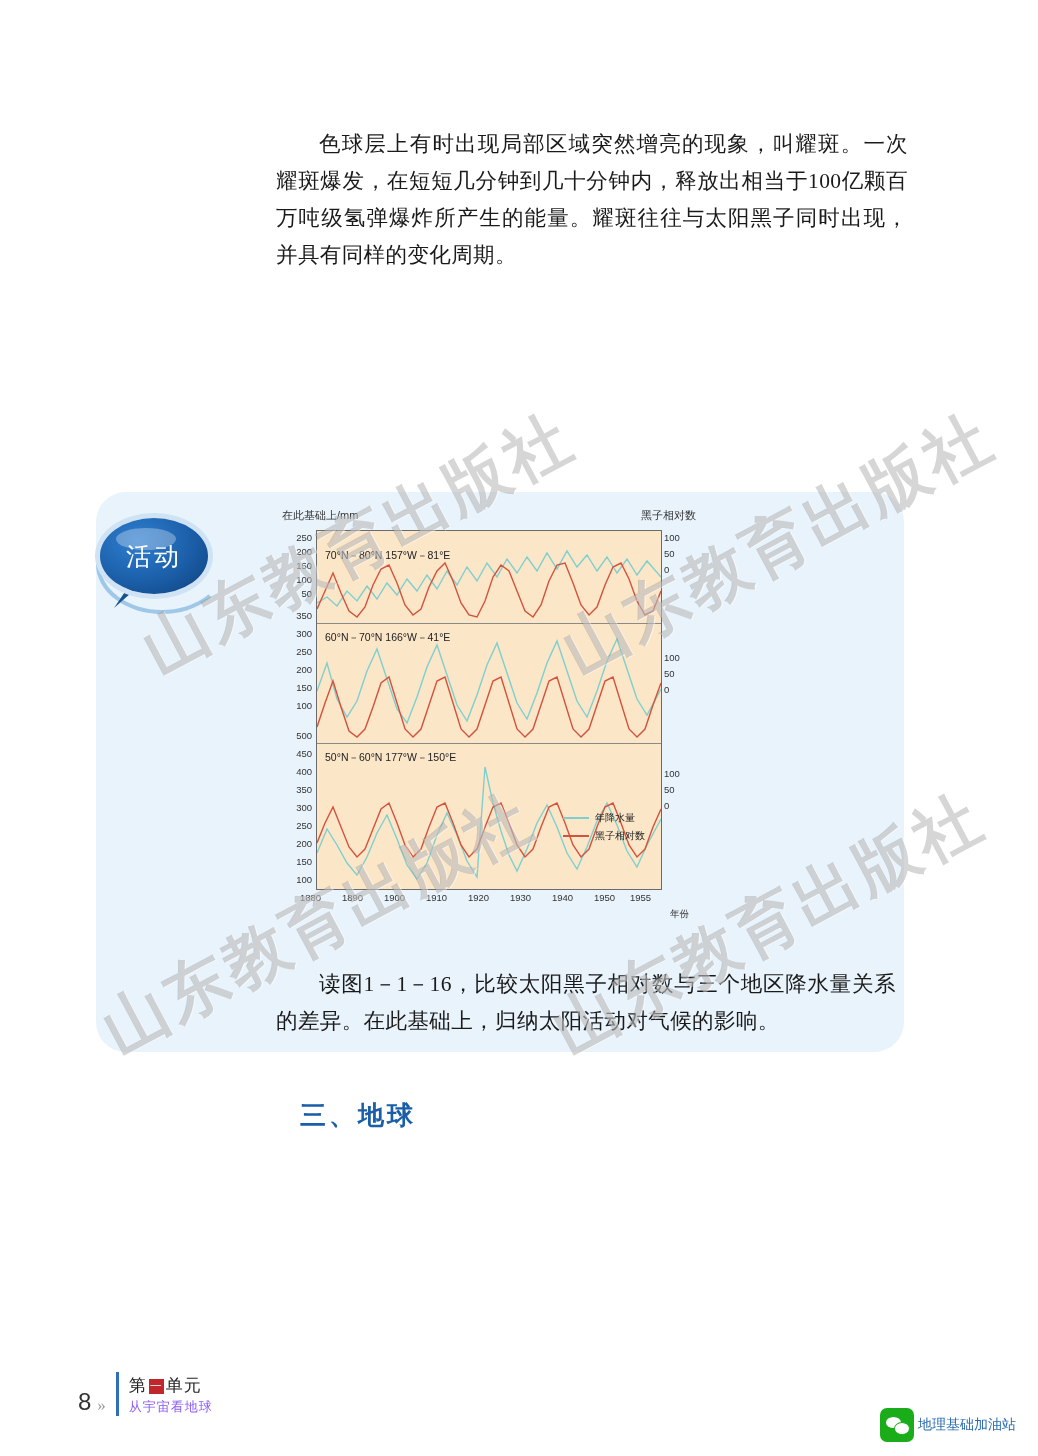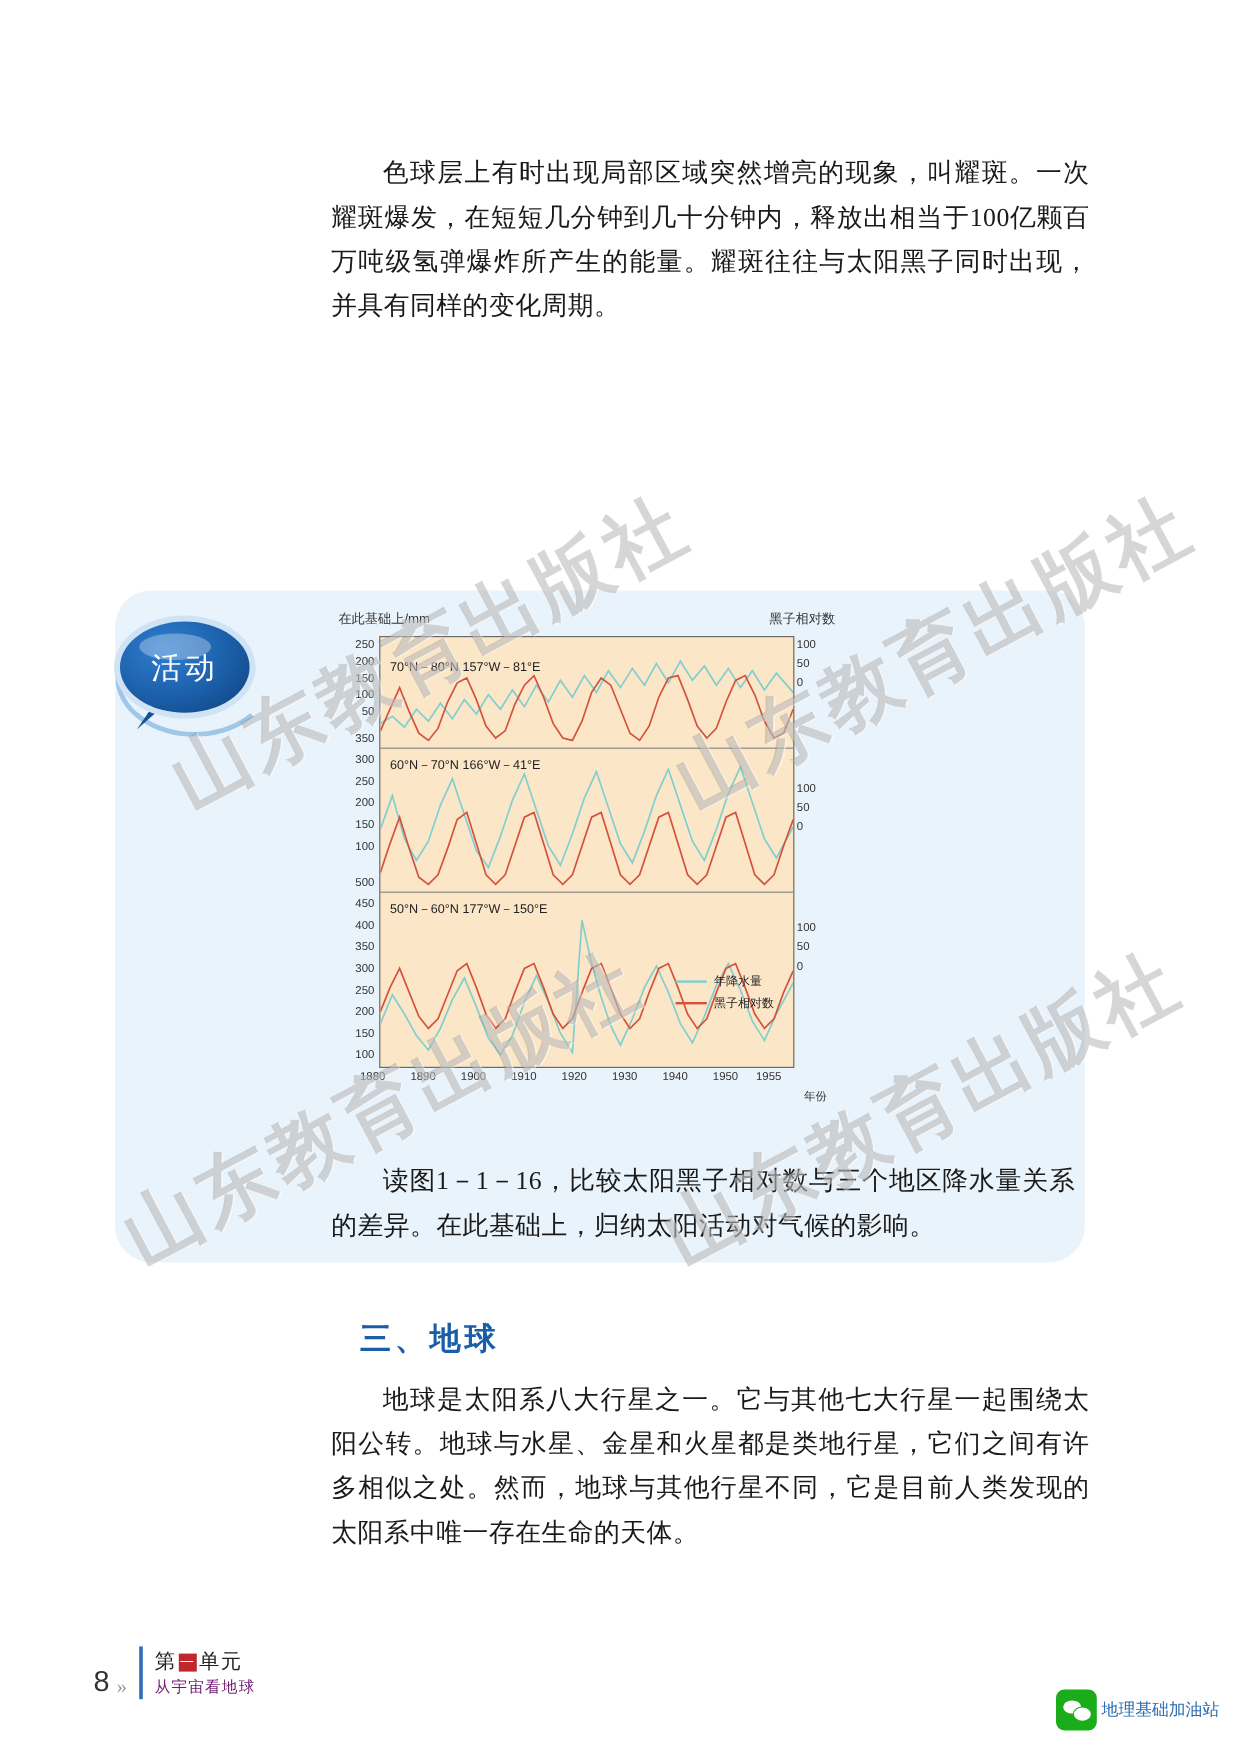--- a/index.html
+++ b/index.html
@@ -116,21 +116,21 @@
   }
 
   
   .footer{position:absolute;left:78px;top:1372px;display:flex;align-items:flex-end;gap:6px;}
   .page-num{font-size:24px;color:#333;font-family:"Liberation Sans","DejaVu Sans",sans-serif;}
   .chev{font-size:17px;color:#9a9a9a;}
   .footer-bar{width:3px;height:44px;background:#2f6fb5;margin:0 4px;}
   .footer-txt{line-height:1.25;}
   .footer-l1{font-size:17px;color:#222;font-family:"Liberation Sans","DejaVu Sans",sans-serif;letter-spacing:1px;}
   .footer-l1 .sq{display:inline-block;width:15px;height:15px;background:#c0272d;color:#fff;font-size:12px;line-height:15px;text-align:center;margin:0 2px;vertical-align:1px;}
-  .footer-l2{font-size:13px;color:#701a75;font-family:"Liberation Sans","DejaVu Sans",sans-serif;letter-spacing:1px;}
+  .footer-l2{font-size:13px;color:#8b5cf6;font-family:"Liberation Sans","DejaVu Sans",sans-serif;letter-spacing:1px;}
 
   
   .wechat{position:absolute;right:22px;bottom:14px;display:flex;align-items:center;gap:4px;}
   .wechat-logo{width:34px;height:34px;border-radius:7px;background:#1aad19;position:relative;}
   .wechat-logo:before{content:"";position:absolute;left:6px;top:9px;width:15px;height:11px;border-radius:50%;background:#fff;}
   .wechat-logo:after{content:"";position:absolute;left:14px;top:14px;width:14px;height:11px;border-radius:50%;background:#fff;border:1.5px solid #1aad19;}
   .wechat-name{font-size:14px;color:#2b6cb0;font-family:"Liberation Sans","DejaVu Sans",sans-serif;}
 
   
   .wm{
@@ -247,21 +247,20 @@
     <div class="xtick" style="left:316px;top:386px;">1950</div>
     <div class="xtick" style="left:352px;top:386px;">1955</div>
     <div class="xtick" style="left:392px;top:402px;text-align:right;">年份</div>
   </div>
 
 
   <div class="para indent" style="left:276px;top:966px;width:620px;">读图1－1－16，比较太阳黑子相对数与三个地区降水量关系的差异。在此基础上，归纳太阳活动对气候的影响。</div>
 
   <div class="section-heading">三、地球</div>
 
-  <div class="para indent" style="left:276px;top:1148px;width:632px;">地球是太阳系八大行星之一。它与其他七大行星一起围绕太阳公转。地球与水星、金星和火星都是类地行星，它们之间有许多相似之处。然而，地球与其他行星不同，它是目前人类发现的太阳系中唯一存在生命的天体。</div>
 
   <div class="footer">
     <span class="page-num">8</span>
     <span class="chev">»</span>
     <span class="footer-bar"></span>
     <span class="footer-txt">
       <span class="footer-l1">
         <span>第</span><span class="sq">一</span><span>单元</span>
       </span><br>
       <span class="footer-l2">从宇宙看地球</span>

